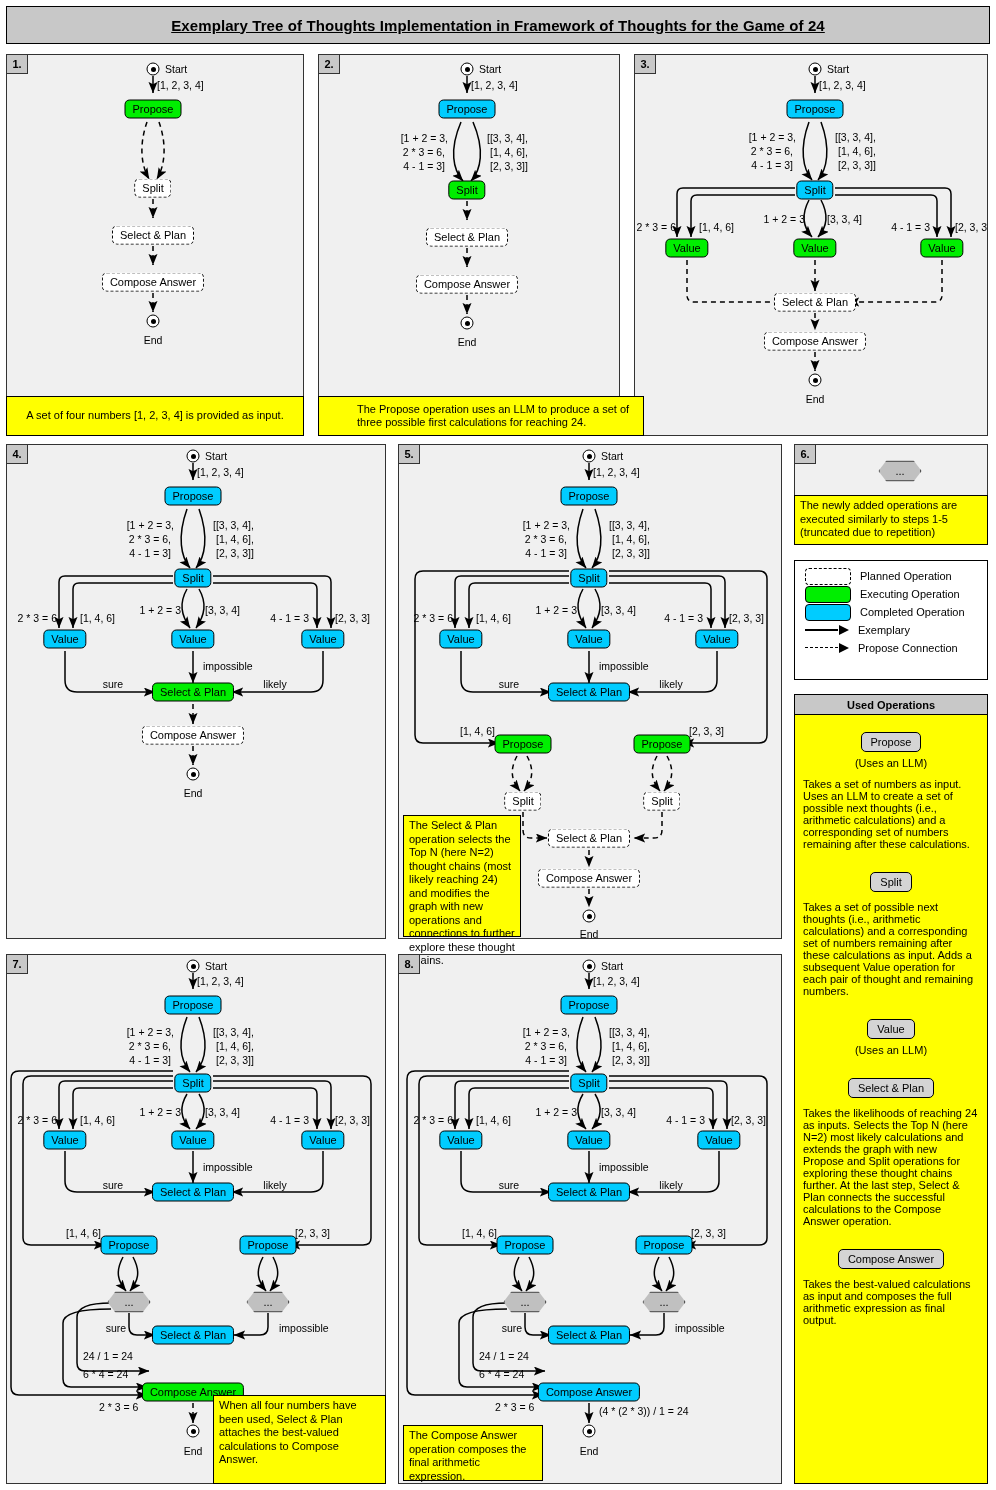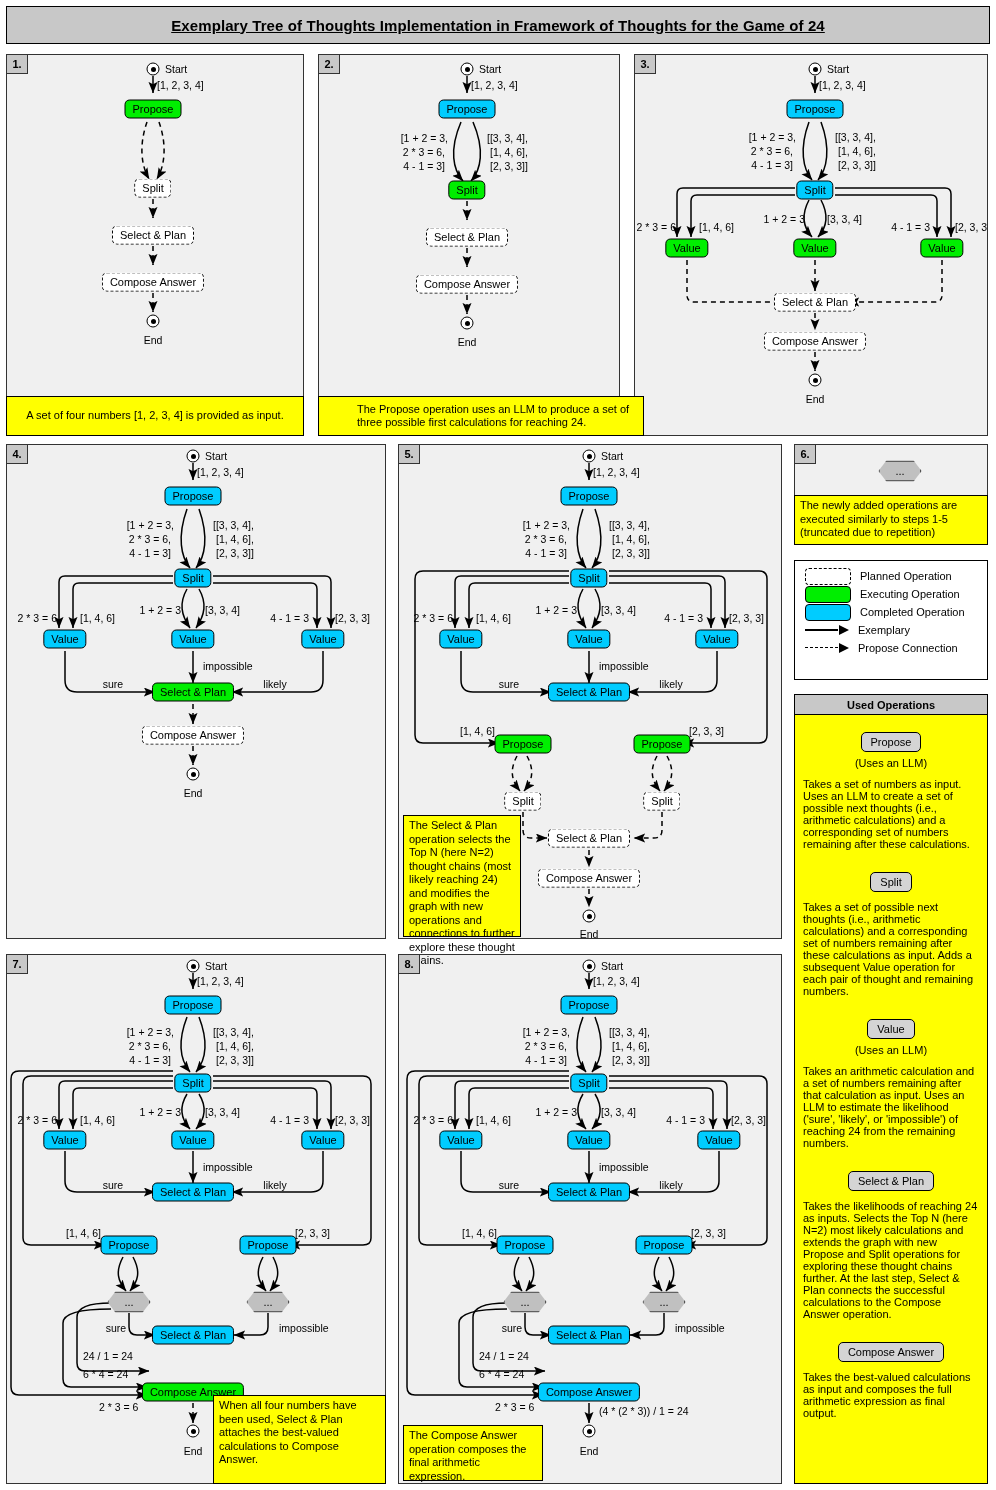--- a/index.html
+++ b/index.html
@@ -356,21 +356,20 @@
       <div class="ops-sub">(Uses an LLM)</div>
       <div class="ops-txt">Takes a set of numbers as input. Uses an LLM to create a set of possible next thoughts (i.e., arithmetic calculations) and a corresponding set of numbers remaining after these calculations.</div>
       <div class="ops-gap"></div>
 
       <div class="ops-chip">Split</div>
       <div class="ops-txt">Takes a set of possible next thoughts (i.e., arithmetic calculations) and a corresponding set of numbers remaining after these calculations as input. Adds a subsequent Value operation for each pair of thought and remaining numbers.</div>
       <div class="ops-gap"></div>
 
       <div class="ops-chip">Value</div>
       <div class="ops-sub">(Uses an LLM)</div>
-      <div class="ops-txt">Takes an arithmetic calculation and a set of numbers remaining after that calculation as input. Uses an LLM to estimate the likelihood ('sure', 'likely', or 'impossible') of reaching 24 from the remaining numbers.</div>
       <div class="ops-gap"></div>
 
       <div class="ops-chip">Select &amp; Plan</div>
       <div class="ops-txt">Takes the likelihoods of reaching 24 as inputs. Selects the Top N (here N=2) most likely calculations and extends the graph with new Propose and Split operations for exploring these thought chains further. At the last step, Select &amp; Plan connects the successful calculations to the Compose Answer operation.</div>
       <div class="ops-gap"></div>
 
       <div class="ops-chip">Compose Answer</div>
       <div class="ops-txt">Takes the best-valued calculations as input and composes the full arithmetic expression as final output.</div>
     </div>
   </div>

